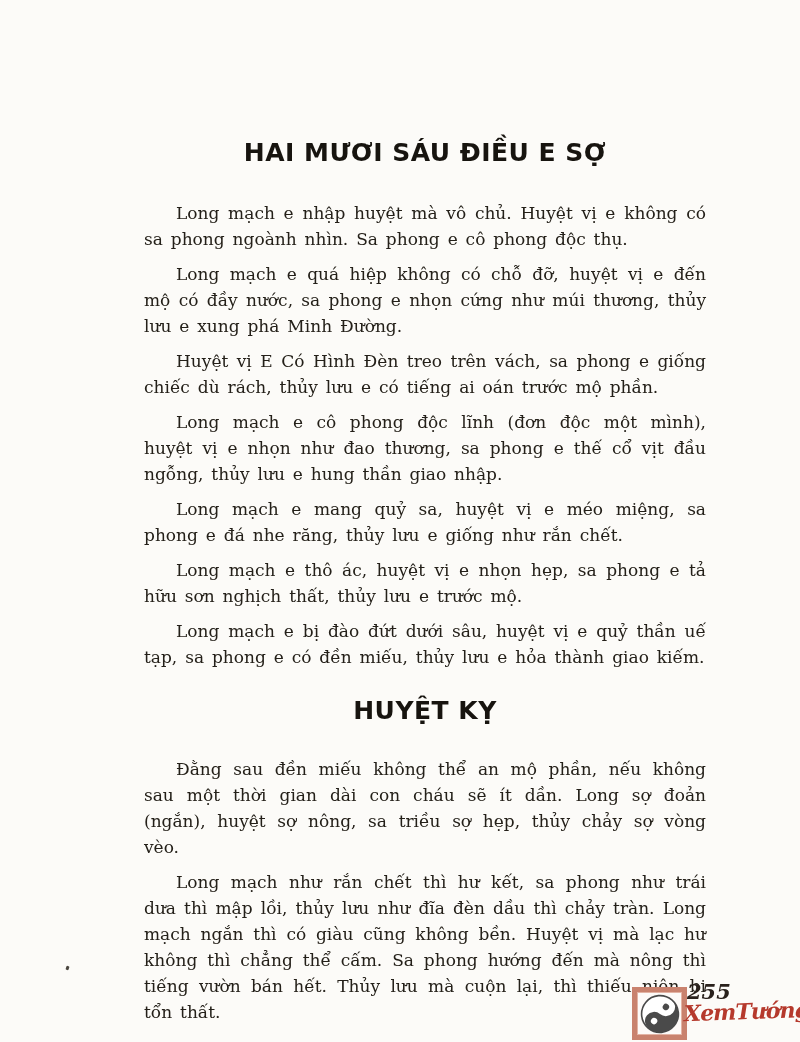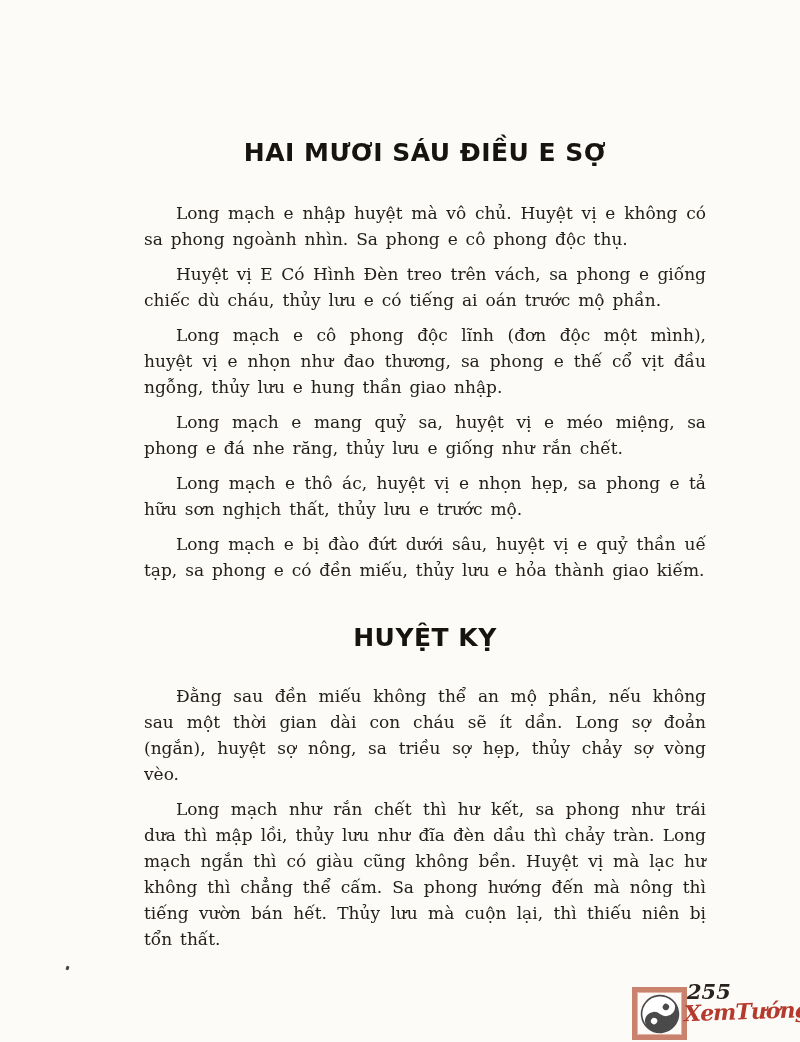--- a/index.html
+++ b/index.html
@@ -26,21 +26,21 @@
     font-family: "DejaVu Sans", sans-serif;
     font-weight: bold;
     font-size: 25px;
     line-height: 30px;
     letter-spacing: 0.5px;
     text-align: center;
     color: #17140f;
     margin: 0 0 32px 0;
   }
   .heading-2 {
-    margin-top: 40px;
+    margin-top: 26px;
     margin-bottom: 30px;
   }
   .para {
     font-size: 17px;
     line-height: 26px;
     text-align: justify;
     text-indent: 32px;
     word-spacing: 2.5px;
     margin: 0 0 9px 0;
     color: #242019;
@@ -102,21 +102,22 @@
 </head>
 <body>
 
 <div class="page">
 
   <div class="content">
 
     <h1 class="heading">HAI MƯƠI SÁU ĐIỀU E SỢ</h1>
 
     <p class="para">Long mạch e nhập huyệt mà vô chủ. Huyệt vị e không có sa phong ngoành nhìn. Sa phong e cô phong độc thụ.</p>
-    <p class="para">Huyệt vị E Có Hình Đèn treo trên vách, sa phong e giống chiếc dù cháu, thủy lưu e có tiếng ai oán trước mộ phần.</p>
+    <p class="para">Long mạch e quá hiệp không có chỗ đỡ, huyệt vị e đến mộ có đầy nước, sa phong e nhọn cứng như múi thương, thủy lưu e xung phá Minh Đường.</p>
+    <p class="para">Huyệt vị E Có Hình Đèn treo trên vách, sa phong e giống chiếc dù rách, thủy lưu e có tiếng ai oán trước mộ phần.</p>
     <p class="para">Long mạch e cô phong độc lĩnh (đơn độc một mình), huyệt vị e nhọn như đao thương, sa phong e thế cổ vịt đầu ngỗng, thủy lưu e hung thần giao nhập.</p>
     <p class="para">Long mạch e mang quỷ sa, huyệt vị e méo miệng, sa phong e đá nhe răng, thủy lưu e giống như rắn chết.</p>
     <p class="para">Long mạch e thô ác, huyệt vị e nhọn hẹp, sa phong e tả hữu sơn nghịch thất, thủy lưu e trước mộ.</p>
     <p class="para">Long mạch e bị đào đứt dưới sâu, huyệt vị e quỷ thần uế tạp, sa phong e có đền miếu, thủy lưu e hỏa thành giao kiếm.</p>
 
     <h1 class="heading heading-2">HUYỆT KỴ</h1>
 
     <p class="para">Đằng sau đền miếu không thể an mộ phần, nếu không sau một thời gian dài con cháu sẽ ít dần. Long sợ đoản (ngắn), huyệt sợ nông, sa triều sợ hẹp, thủy chảy sợ vòng vèo.</p>
     <p class="para">Long mạch như rắn chết thì hư kết, sa phong như trái dưa thì mập lồi, thủy lưu như đĩa đèn dầu thì chảy tràn. Long mạch ngắn thì có giàu cũng không bền. Huyệt vị mà lạc hư không thì chẳng thể cấm. Sa phong hướng đến mà nông thì tiếng vườn bán hết. Thủy lưu mà cuộn lại, thì thiếu niên bị tổn thất.</p>
 

